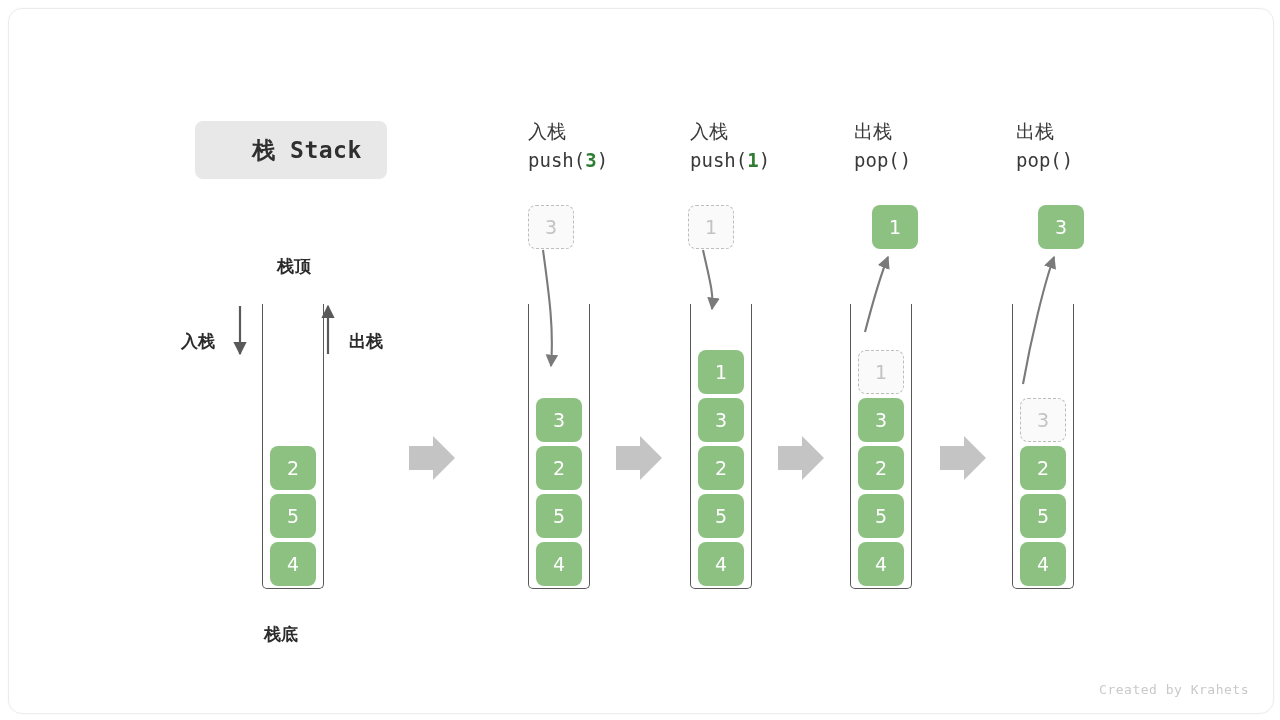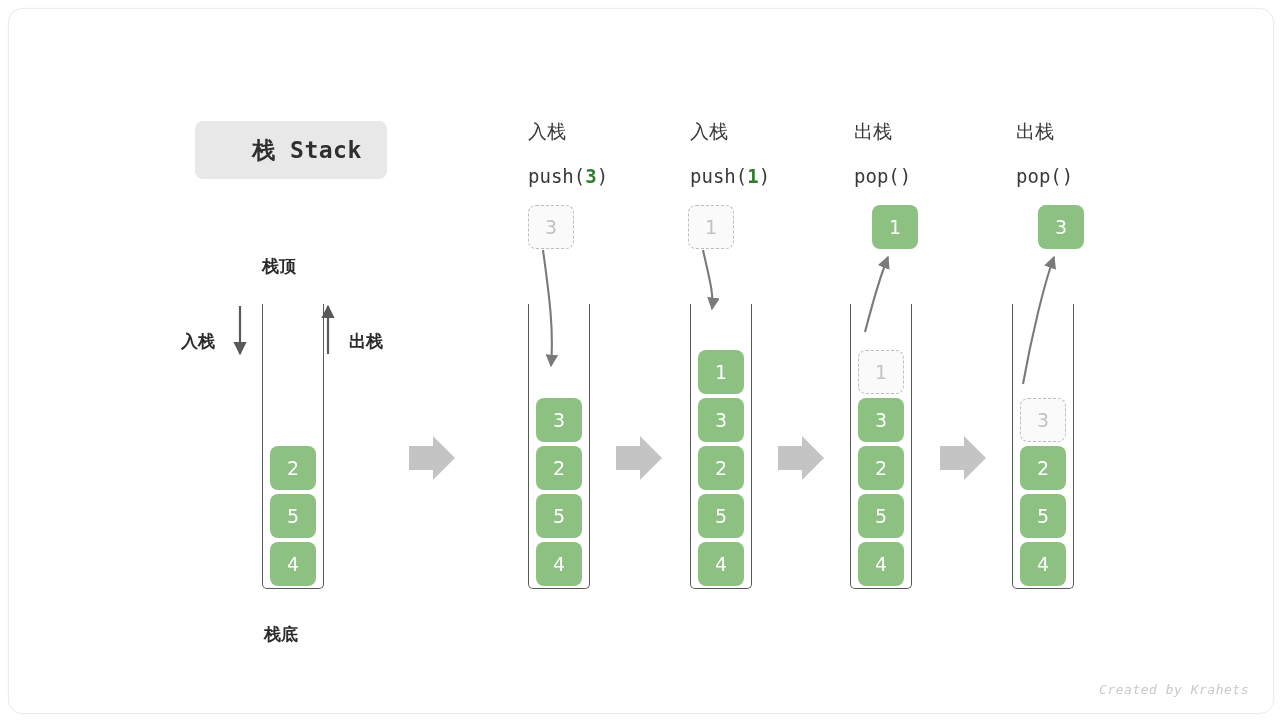--- a/index.html
+++ b/index.html
@@ -49,21 +49,20 @@
     font-family: "DejaVu Sans", sans-serif;
     font-size: 19px;
     color: #3a3a3a;
     white-space: nowrap;
     line-height: 1.55;
   }
   .col-head .mono {
     font-family: "DejaVu Sans Mono", monospace;
     font-size: 19px;
     color: #3a3a3a;
-    margin-top: 16px;
   }
   .col-head .mono .arg {
     color: #2e7d32;
     font-weight: bold;
   }
 
   
   .stack-box {
     width: 62px;
     height: 285px;
@@ -125,41 +124,40 @@
     width: 1264px; height: 704px;
     pointer-events: none;
   }
 
   #credit {
     right: 24px; bottom: 16px;
     font-family: "DejaVu Sans Mono", monospace;
     font-size: 13px;
     color: #c9c9c9;
     letter-spacing: 0.5px;
-    font-style: italic;
   }
 </style>
 </head>
 <body>
 
 <div id="card">
 
   <div class="abs" id="title-badge">
     <span class="t">栈 Stack</span>
   </div>
 
   <div class="abs" style="left:253px; top:295px;">
     <div class="stack-box"></div>
     <div class="cells">
       <div class="cell">4</div>
       <div class="cell">5</div>
       <div class="cell">2</div>
     </div>
   </div>
-  <div class="abs cn-label" style="left:240px; top:246px; width:60px; text-align:center;">栈顶</div>
+  <div class="abs cn-label" style="left:255px; top:246px; width:60px; text-align:center;">栈顶</div>
   <div class="abs cn-label" style="left:255px; top:614px; width:60px; text-align:left;">栈底</div>
   <div class="abs cn-label" style="left:172px; top:321px;">入栈</div>
   <div class="abs cn-label" style="left:340px; top:321px;">出栈</div>
 
   <div class="abs col-head" style="left:519px; top:108px;">
     <div>入栈</div>
     <div class="mono"><span>push(</span><span class="arg">3</span><span>)</span></div>
   </div>
   <div class="abs float-box ghost" style="left:519px; top:196px;">3</div>
   <div class="abs" style="left:519px; top:295px;">

